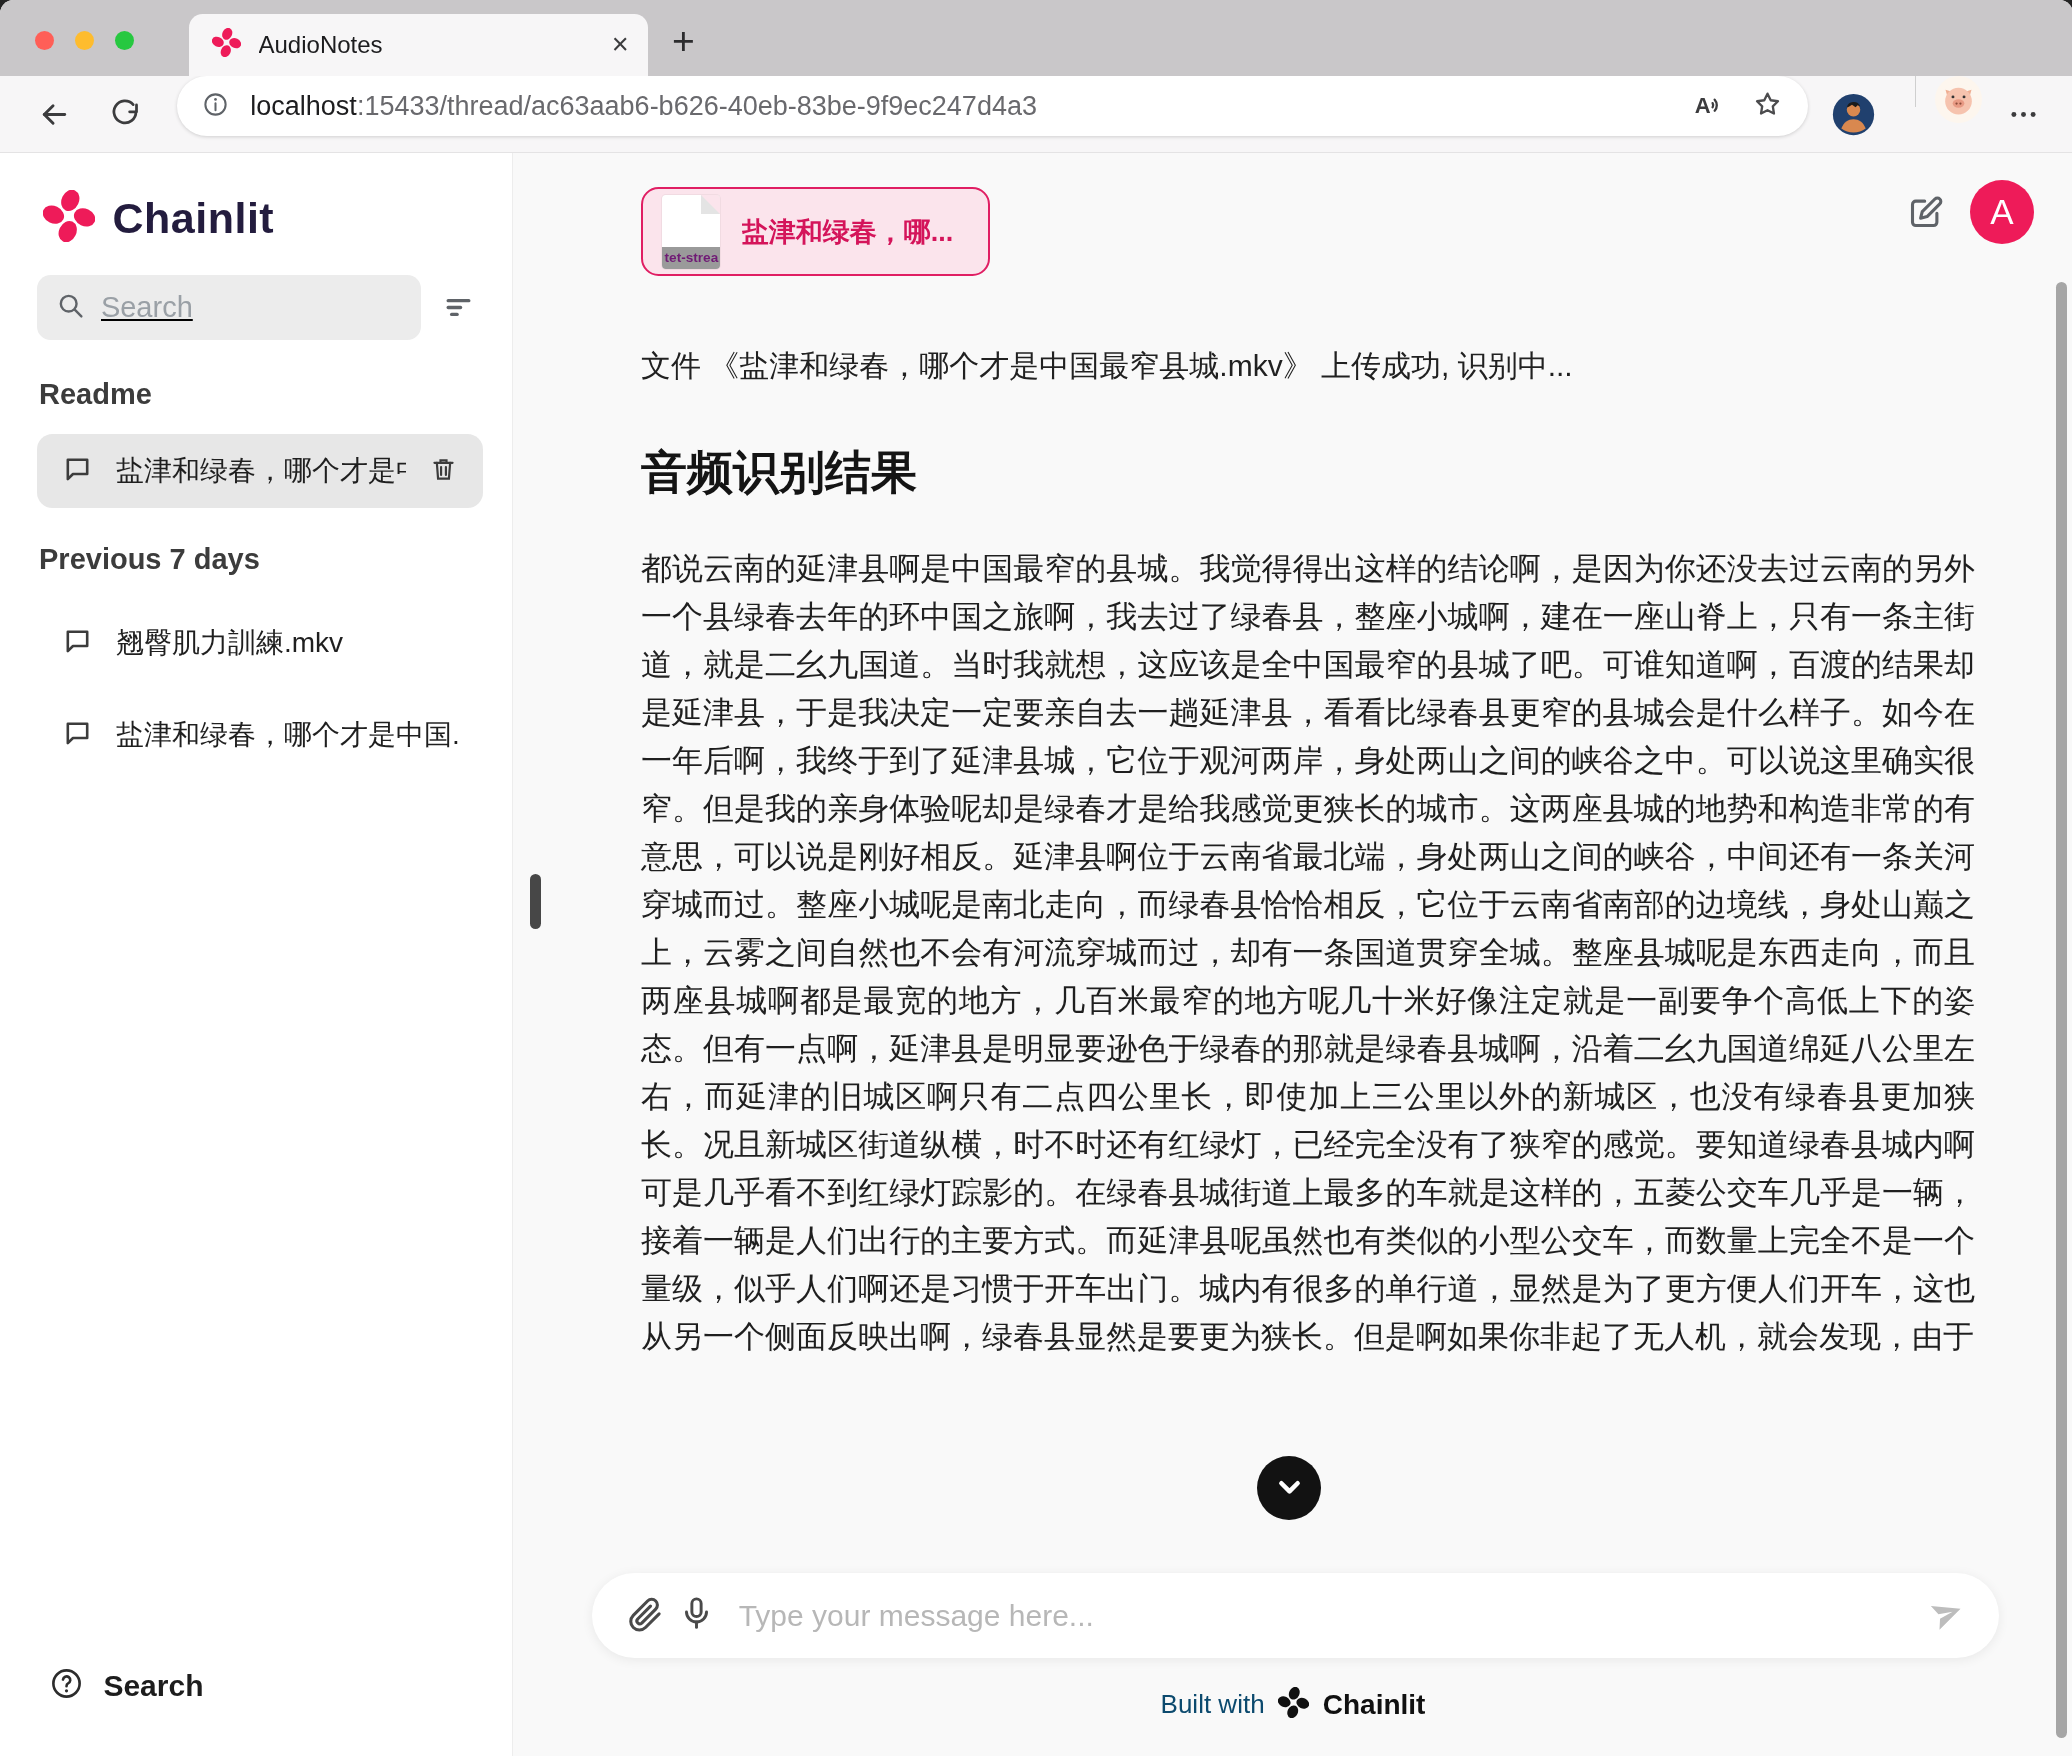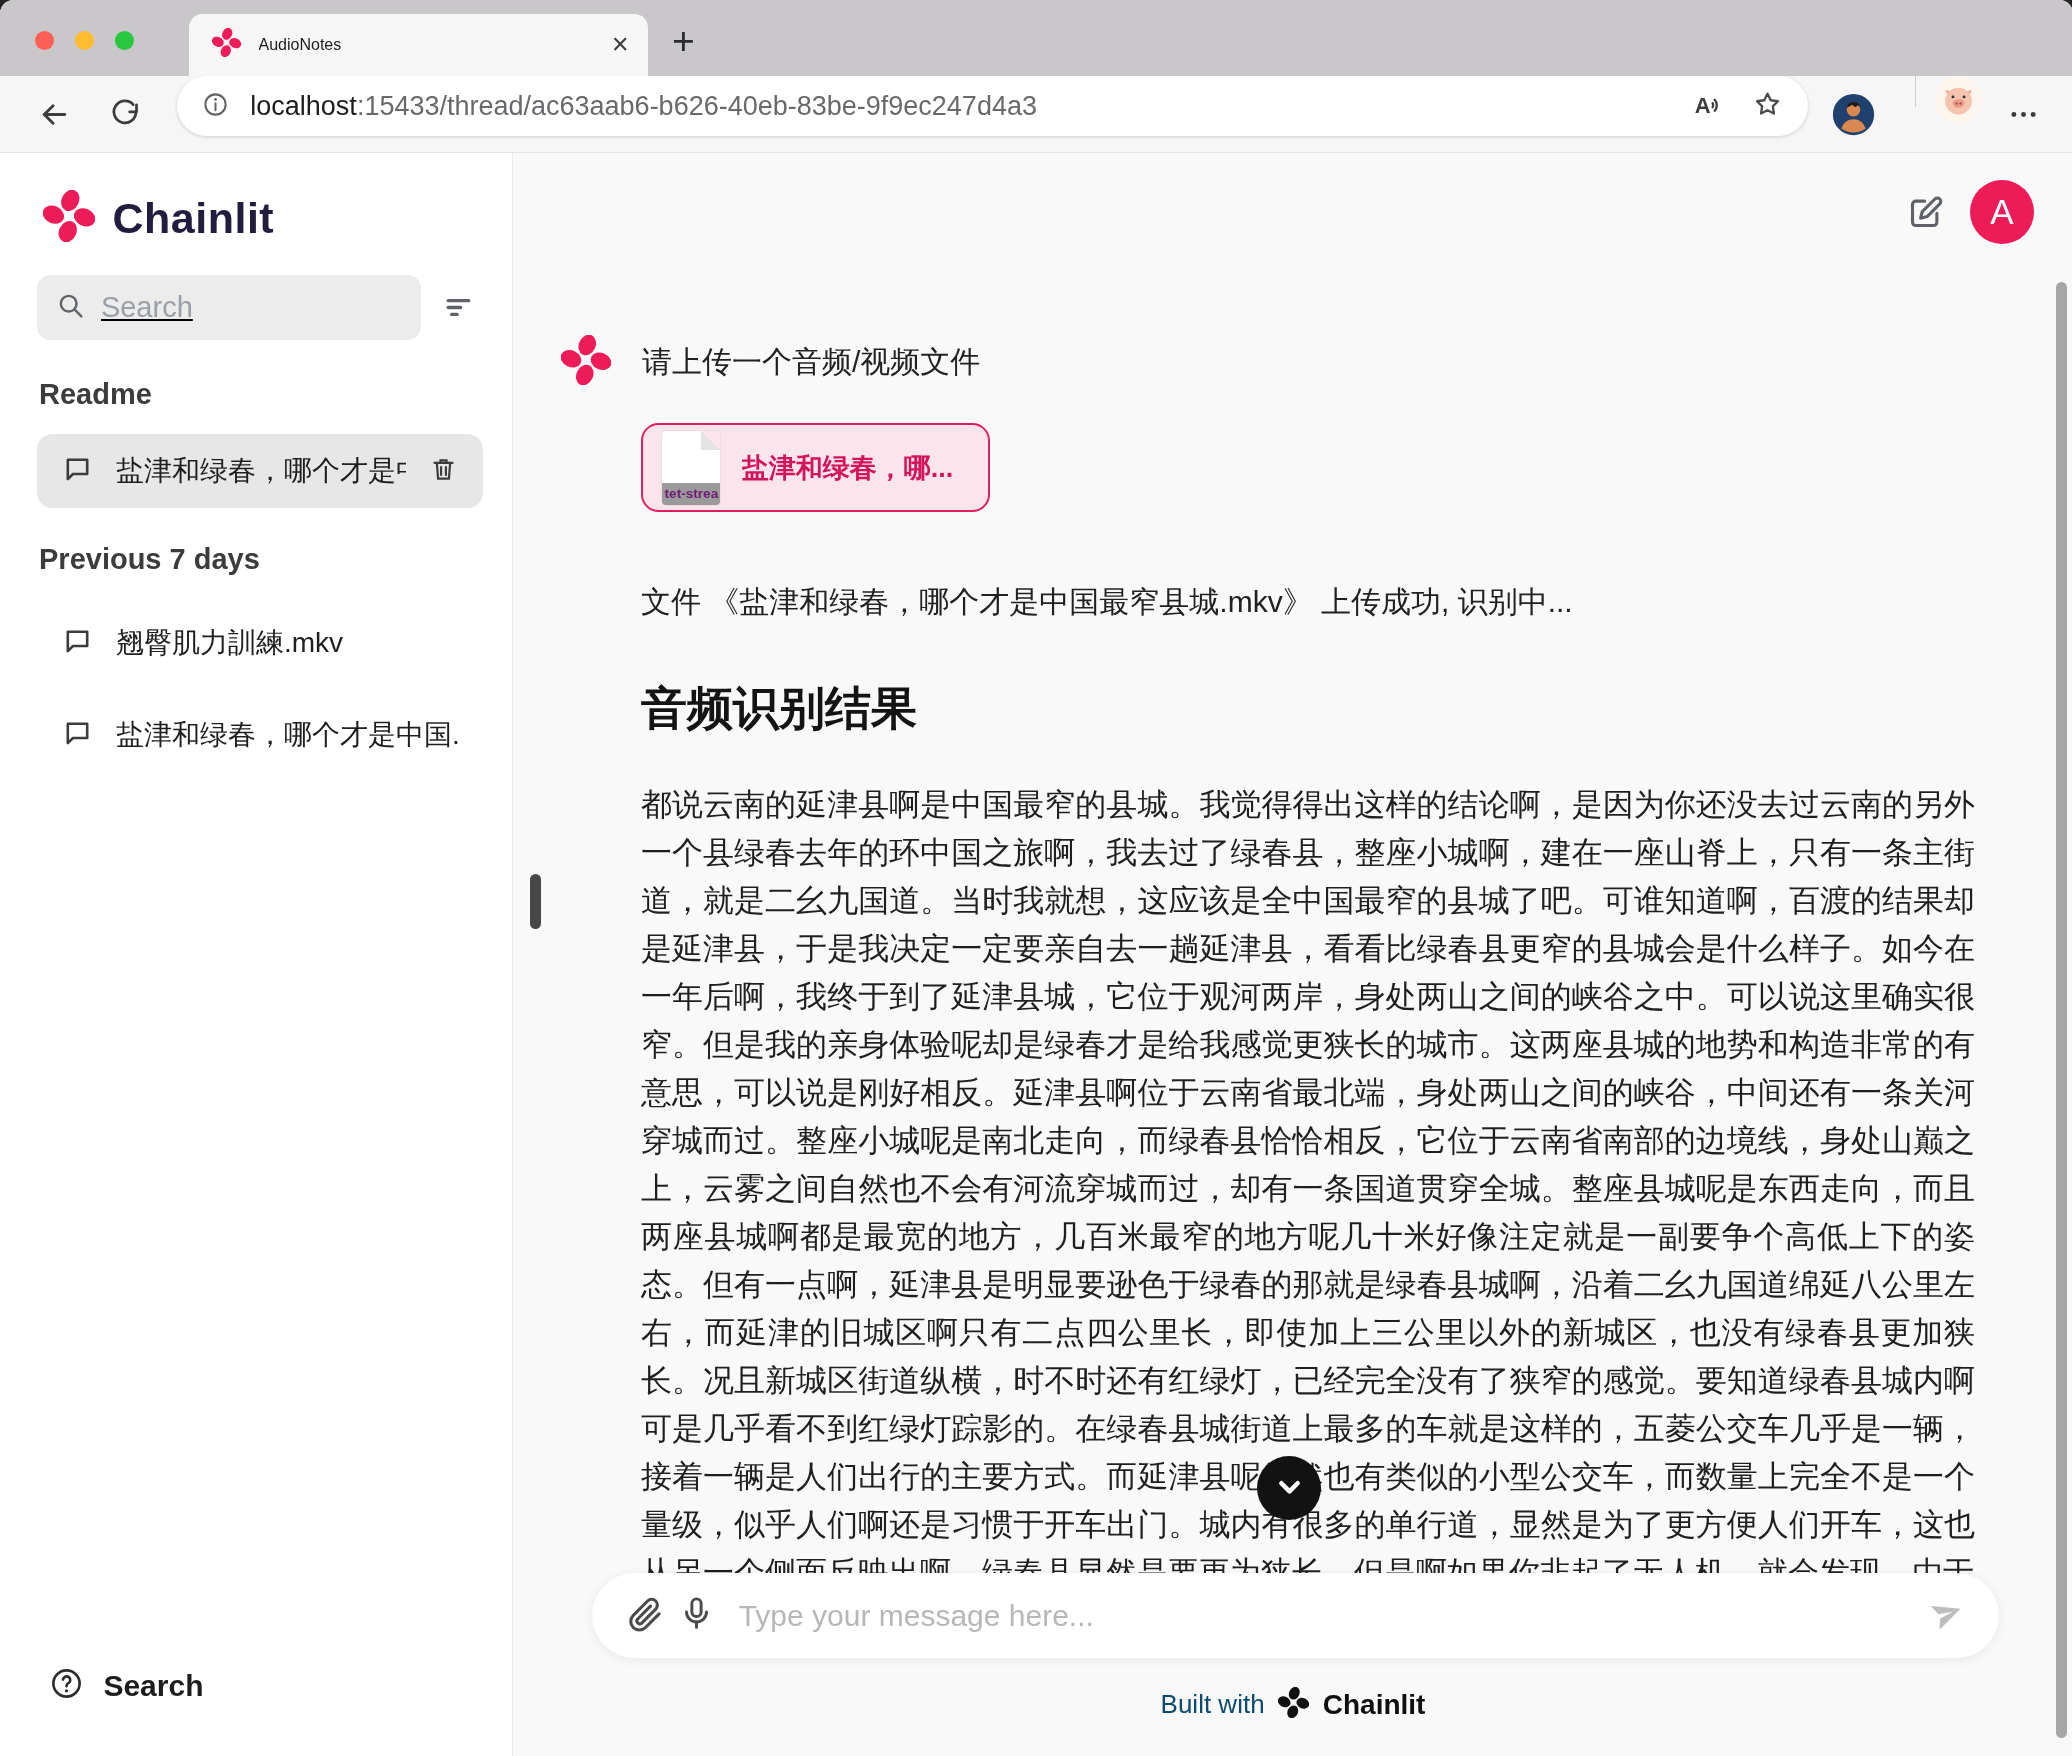--- a/index.html
+++ b/index.html
@@ -10,21 +10,21 @@
   }
   *{margin:0;padding:0;box-sizing:border-box;}
   html,body{width:2073px;height:1756px;background:#242424;font-family:"Liberation Sans","DejaVu Sans",sans-serif;}
   .window{position:relative;width:2073px;height:1756px;border-radius:13.6px 13.6px 0 0;overflow:hidden;background:#f9f9f9;}
 
   
   .tabstrip{position:relative;height:76px;background:#c9c7c9;}
   .traffic{position:absolute;top:31px;left:35px;display:flex;gap:20.4px;}
   .light{width:19.4px;height:19.4px;border-radius:50%;}
   .tab{position:absolute;left:189px;top:13.6px;width:459px;height:62px;background:#f7f6f7;border-radius:13.6px 13.6px 0 0;display:flex;align-items:center;padding:0 19.4px 0 23px;}
-  .tab-title{font-size:16px;color:#1c1c1e;margin-left:17.5px;flex:1;white-space:nowrap;overflow:hidden;}
+  .tab-title{font-size:24px;color:#1c1c1e;margin-left:17.5px;flex:1;white-space:nowrap;overflow:hidden;}
   .tab-close{font-size:29px;color:#3c3c3e;line-height:1;cursor:default;}
   .newtab{position:absolute;left:672px;top:19.4px;font-size:39px;font-weight:300;color:#2c2c2e;}
 
   
   .toolbar{display:flex;height:77px;background:#f7f6f7;border-bottom:1px solid #e4e3e4;padding:0 33px 0 37px;}
   .tb-icon{flex:0 0 auto;display:flex;align-items:center;justify-content:center;}
   .urlbar{flex:1;height:60px;margin:0 23px 0 35px;background:#ffffff;border-radius:30px;box-shadow:0 1px 3.9px rgba(0,0,0,.16);display:flex;align-items:center;padding:0 25px;min-width:0;}
   .url-text{flex:1;font-size:27px;margin-left:21.3px;white-space:nowrap;overflow:hidden;}
   .url-host{color:#1d1d1f;}
   .url-path{color:#69696d;}
@@ -263,33 +263,20 @@
             <path d="M11.5 5H6a2 2 0 0 0-2 2v11a2 2 0 0 0 2 2h11a2 2 0 0 0 2-2v-5.5"></path>
             <path d="M17.8 3.7a2.1 2.1 0 0 1 3 3L13 14.5 9 15.5l1-4z"></path>
           </svg>
       </span>
       <div class="user-avatar">
           <span>A</span>
         </div>
 
       <div class="chat">
 
-        <div class="msg-row">
-          <span>
-            <svg width="50" height="50" viewBox="0 0 24 24">
-                <g fill="var(--accent,#ee1b59)">
-              <ellipse cx="12.6" cy="4.8" rx="4.0" ry="5.1" transform="rotate(25 12.6 4.8)"></ellipse>
-              <ellipse cx="19.2" cy="12.6" rx="4.0" ry="5.1" transform="rotate(115 19.2 12.6)"></ellipse>
-              <ellipse cx="11.4" cy="19.2" rx="4.0" ry="5.1" transform="rotate(25 11.4 19.2)"></ellipse>
-              <ellipse cx="4.8" cy="11.4" rx="4.0" ry="5.1" transform="rotate(115 4.8 11.4)"></ellipse>
-            </g>
-              </svg>
-          </span>
-          <span class="msg-text">请上传一个音频/视频文件</span>
-        </div>
 
         <div class="file-card">
           <div class="file-icon">
             <div class="file-fold"></div>
             <div class="file-band">tet-strea</div>
           </div>
           <span class="file-name">盐津和绿春，哪...</span>
         </div>
 
         <div class="status-line">文件 《盐津和绿春，哪个才是中国最窄县城.mkv》 上传成功, 识别中...</div>

